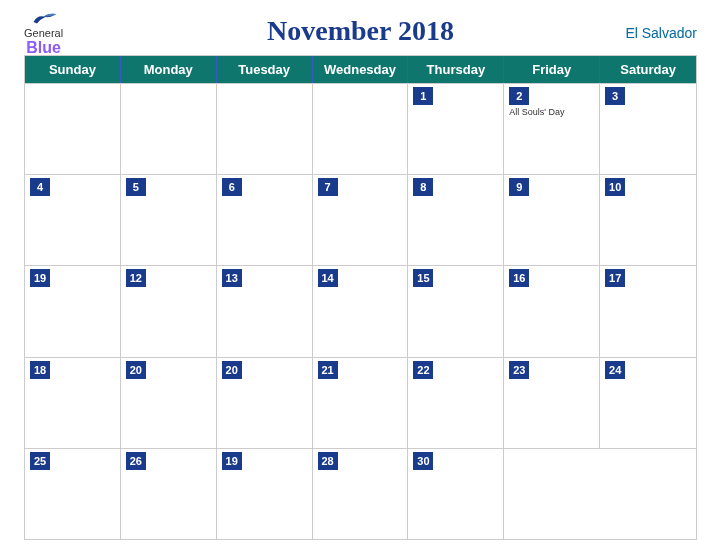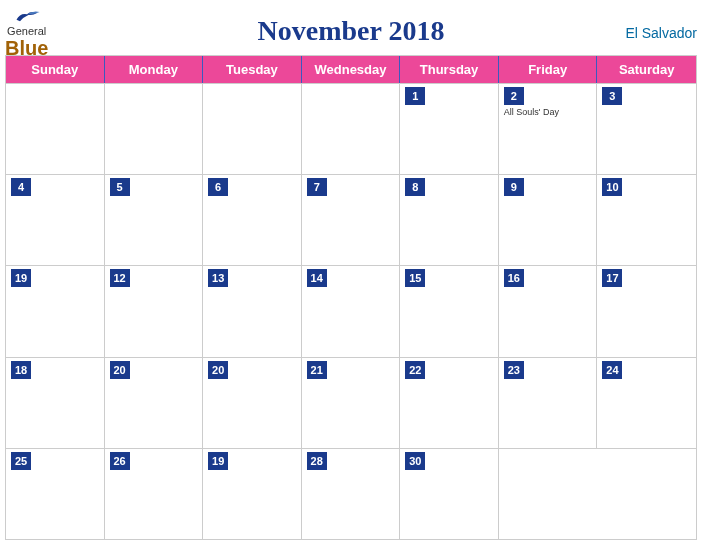--- a/index.html
+++ b/index.html
@@ -7,21 +7,21 @@
       font-family: Arial, sans-serif;
       background: #fff;
       width: 712px;
       height: 550px;
       overflow: hidden;
     }
     .calendar-container {
       width: 712px;
       height: 550px;
       background: #fff;
-      padding: 10px 15px 10px 5px;
+      padding: 10px 15px 10px 24px;
       display: flex;
       flex-direction: column;
     }
     .header {
       display: flex;
       align-items: center;
       justify-content: center;
       position: relative;
       padding: 5px 0 8px 0;
     }
@@ -34,23 +34,23 @@
       flex-direction: column;
       align-items: center;
       line-height: 1.1;
     }
     .logo-general {
       font-size: 11px;
       color: #333;
       font-weight: normal;
     }
     .logo-blue {
-      font-size: 20px;
-      font-weight: bold;
-      color: #a16207;
+      font-size: 16px;
+      font-weight: bold;
+      color: #8b5cf6;
     }
     .logo-bird {
       width: 28px;
       height: 18px;
     }
     .title {
       font-size: 28px;
       font-weight: bold;
       color: #1a3a8c;
       text-align: center;
@@ -67,21 +67,21 @@
     }
     .calendar-grid {
       flex: 1;
       display: flex;
       flex-direction: column;
       border: 1px solid #ccc;
     }
     .day-headers {
       display: grid;
       grid-template-columns: repeat(7, 1fr);
-      background: #ec4899;
+      background: #0f766e;
     }
     .day-header {
       color: #fff;
       text-align: center;
       padding: 6px 0;
       font-size: 13px;
       font-weight: bold;
       border-right: 1px solid #3a5abf;
     }
     .day-header:last-child {

